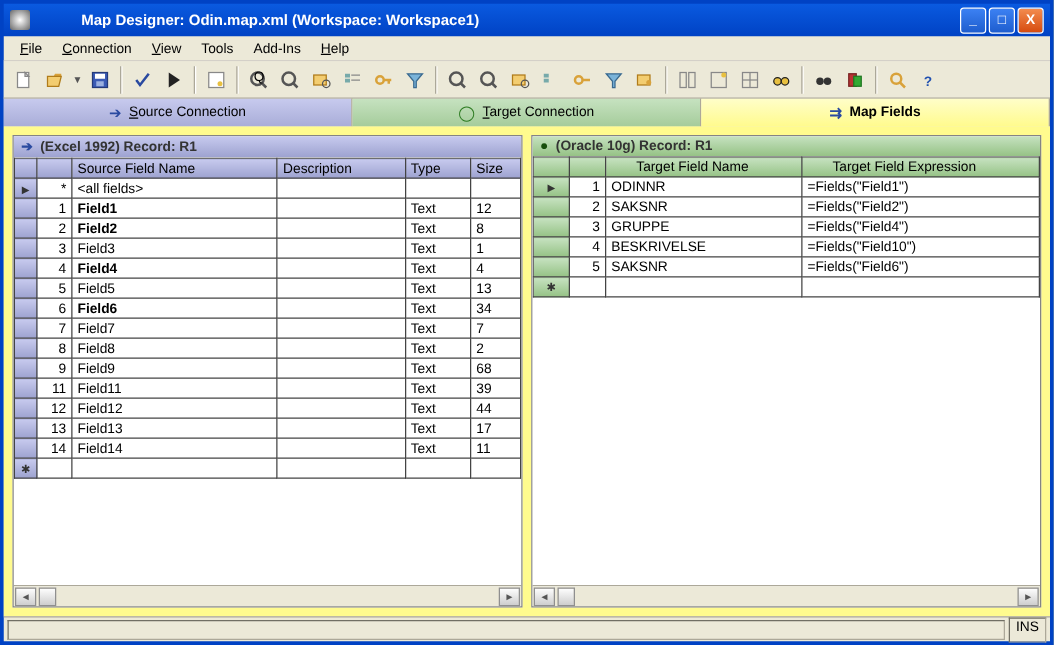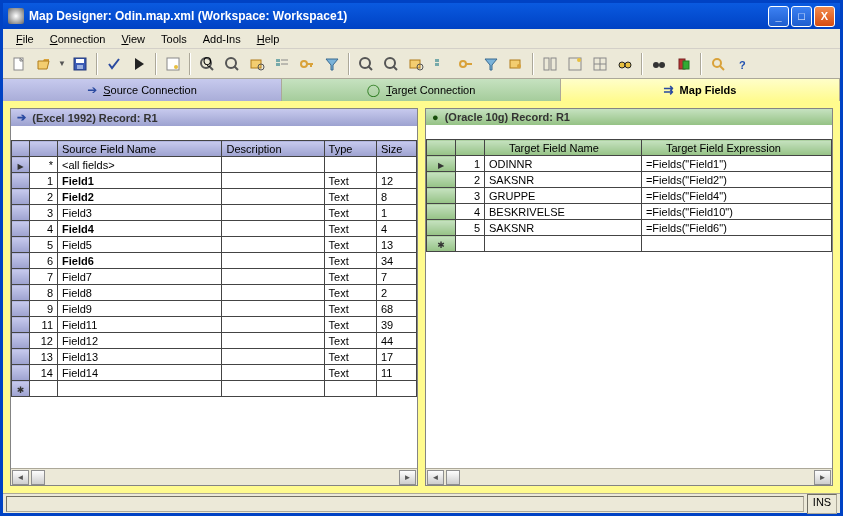--- a/index.html
+++ b/index.html
@@ -1,17 +1,17 @@
 <!DOCTYPE html>
 <html><head>
 <meta charset="utf-8">
 <style>
 * { box-sizing: border-box; margin: 0; padding: 0; font-family: Tahoma, sans-serif; font-size: 11px; }
 body { background: #0042c4; padding: 3px; width: 843px; height: 516px; overflow: hidden; }
-.titlebar { height: 26px; background: linear-gradient(to bottom, #0a5ae0, #0042c4); display: flex; align-items: center; padding: 0 5px; color: white; font-weight: bold; }
+.titlebar { height: 26px; background: linear-gradient(to bottom, #0a5ae0, #0042c4); display: flex; align-items: center; padding: 0 5px; color: white; font-weight: bold; gap: 36px; }
 .titlebar-icon { width: 16px; height: 16px; margin-right: 5px; background: radial-gradient(circle, #fff, #666); border-radius: 2px; display:inline-block;}
 .titlebar-text { flex: 1; font-size: 12px; }
 .winbtns { display: flex; gap: 2px; }
 .winbtn { width: 21px; height: 21px; border: 1px solid #fff; border-radius: 3px; display: flex; align-items: center; justify-content: center; color: white; font-weight: bold; font-size: 11px; }
 .winbtn.min, .winbtn.max { background: linear-gradient(#3c81f3, #1e5dce); }
 .winbtn.close { background: linear-gradient(#f38c4f, #d64b0f); }
 .clientarea { background: #ece9d8; height: calc(100% - 26px); display: flex; flex-direction: column; justify-content: space-between; }
 .menubar { height: 20px; display: flex; align-items: center; padding: 1px 5px; gap: 0; border-bottom: 1px solid #d4d0c8;}
 .menuitem { padding: 2px 8px; cursor: default; }
 .menuitem u { text-decoration: underline; }
@@ -25,21 +25,21 @@
 .tab.target { background: linear-gradient(to bottom, #c6e2c0, #a5cc9b); }
 .tab.active { background: linear-gradient(to bottom, #fffec9, #fffb8e); font-weight: bold; }
 .tab-icon { margin-right: 6px; font-size: 12px; }
 .workspace { flex: 1; background: #fffb8e; padding: 7px; display: flex; gap: 7px; overflow: hidden; }
 .panel { flex: 1; background: #fff; border: 1px solid #848484; display: flex; flex-direction: column; overflow: hidden; position:relative;}
 .panel-header { display: flex; align-items: center; padding: 2px 6px; font-weight: bold; }
 .panel-header.excel { background: linear-gradient(to bottom, #c7caee, #9da2d0); color: #333;}
 .panel-header.oracle { background: linear-gradient(to bottom, #c6e2c0, #95c285); color: #333;}
 .panel-header-icon { margin-right: 6px; font-size: 11px; }
 .grid { flex: 1; overflow: auto; background:#fff;}
-.grid table { border-collapse: collapse; width: 100%; margin-top: 14px; }
+.grid table { border-collapse: collapse; width: 100%; }
 .grid th { background: linear-gradient(to bottom, #c7caee, #9da2d0); border: 1px solid #444; padding: 1px 4px; font-weight: normal; text-align: left; height:16px; font-size:11px;}
 .grid.oracle-grid th { background: linear-gradient(to bottom, #c6e2c0, #95c285); padding-left: 24px; }
 .grid td { border: 1px solid #444; padding: 0px 4px; height: 16px; font-size:11px; white-space:nowrap;}
 .rowhead { width: 18px; min-width:18px; background: linear-gradient(to bottom, #c7caee, #9da2d0); text-align: center; }
 .oracle-grid .rowhead { background: linear-gradient(to bottom, #c6e2c0, #95c285); }
 .numcol { width: 28px; text-align: right; padding-right:4px;}
 td.bold { font-weight: bold; }
 .scrollcorner { height: 17px; background: #ece9d8; display:flex; border-top:1px solid #aca899;}
 .scrollh { flex:1; background: #ece9d8; display:flex; align-items:center;}
 .sbtn { width:17px; height:15px; background: linear-gradient(#fdfdfd, #cecece); border:1px solid #8f8f8f; display:flex; align-items:center; justify-content:center; font-size:8px; color:#555; margin:1px;}

